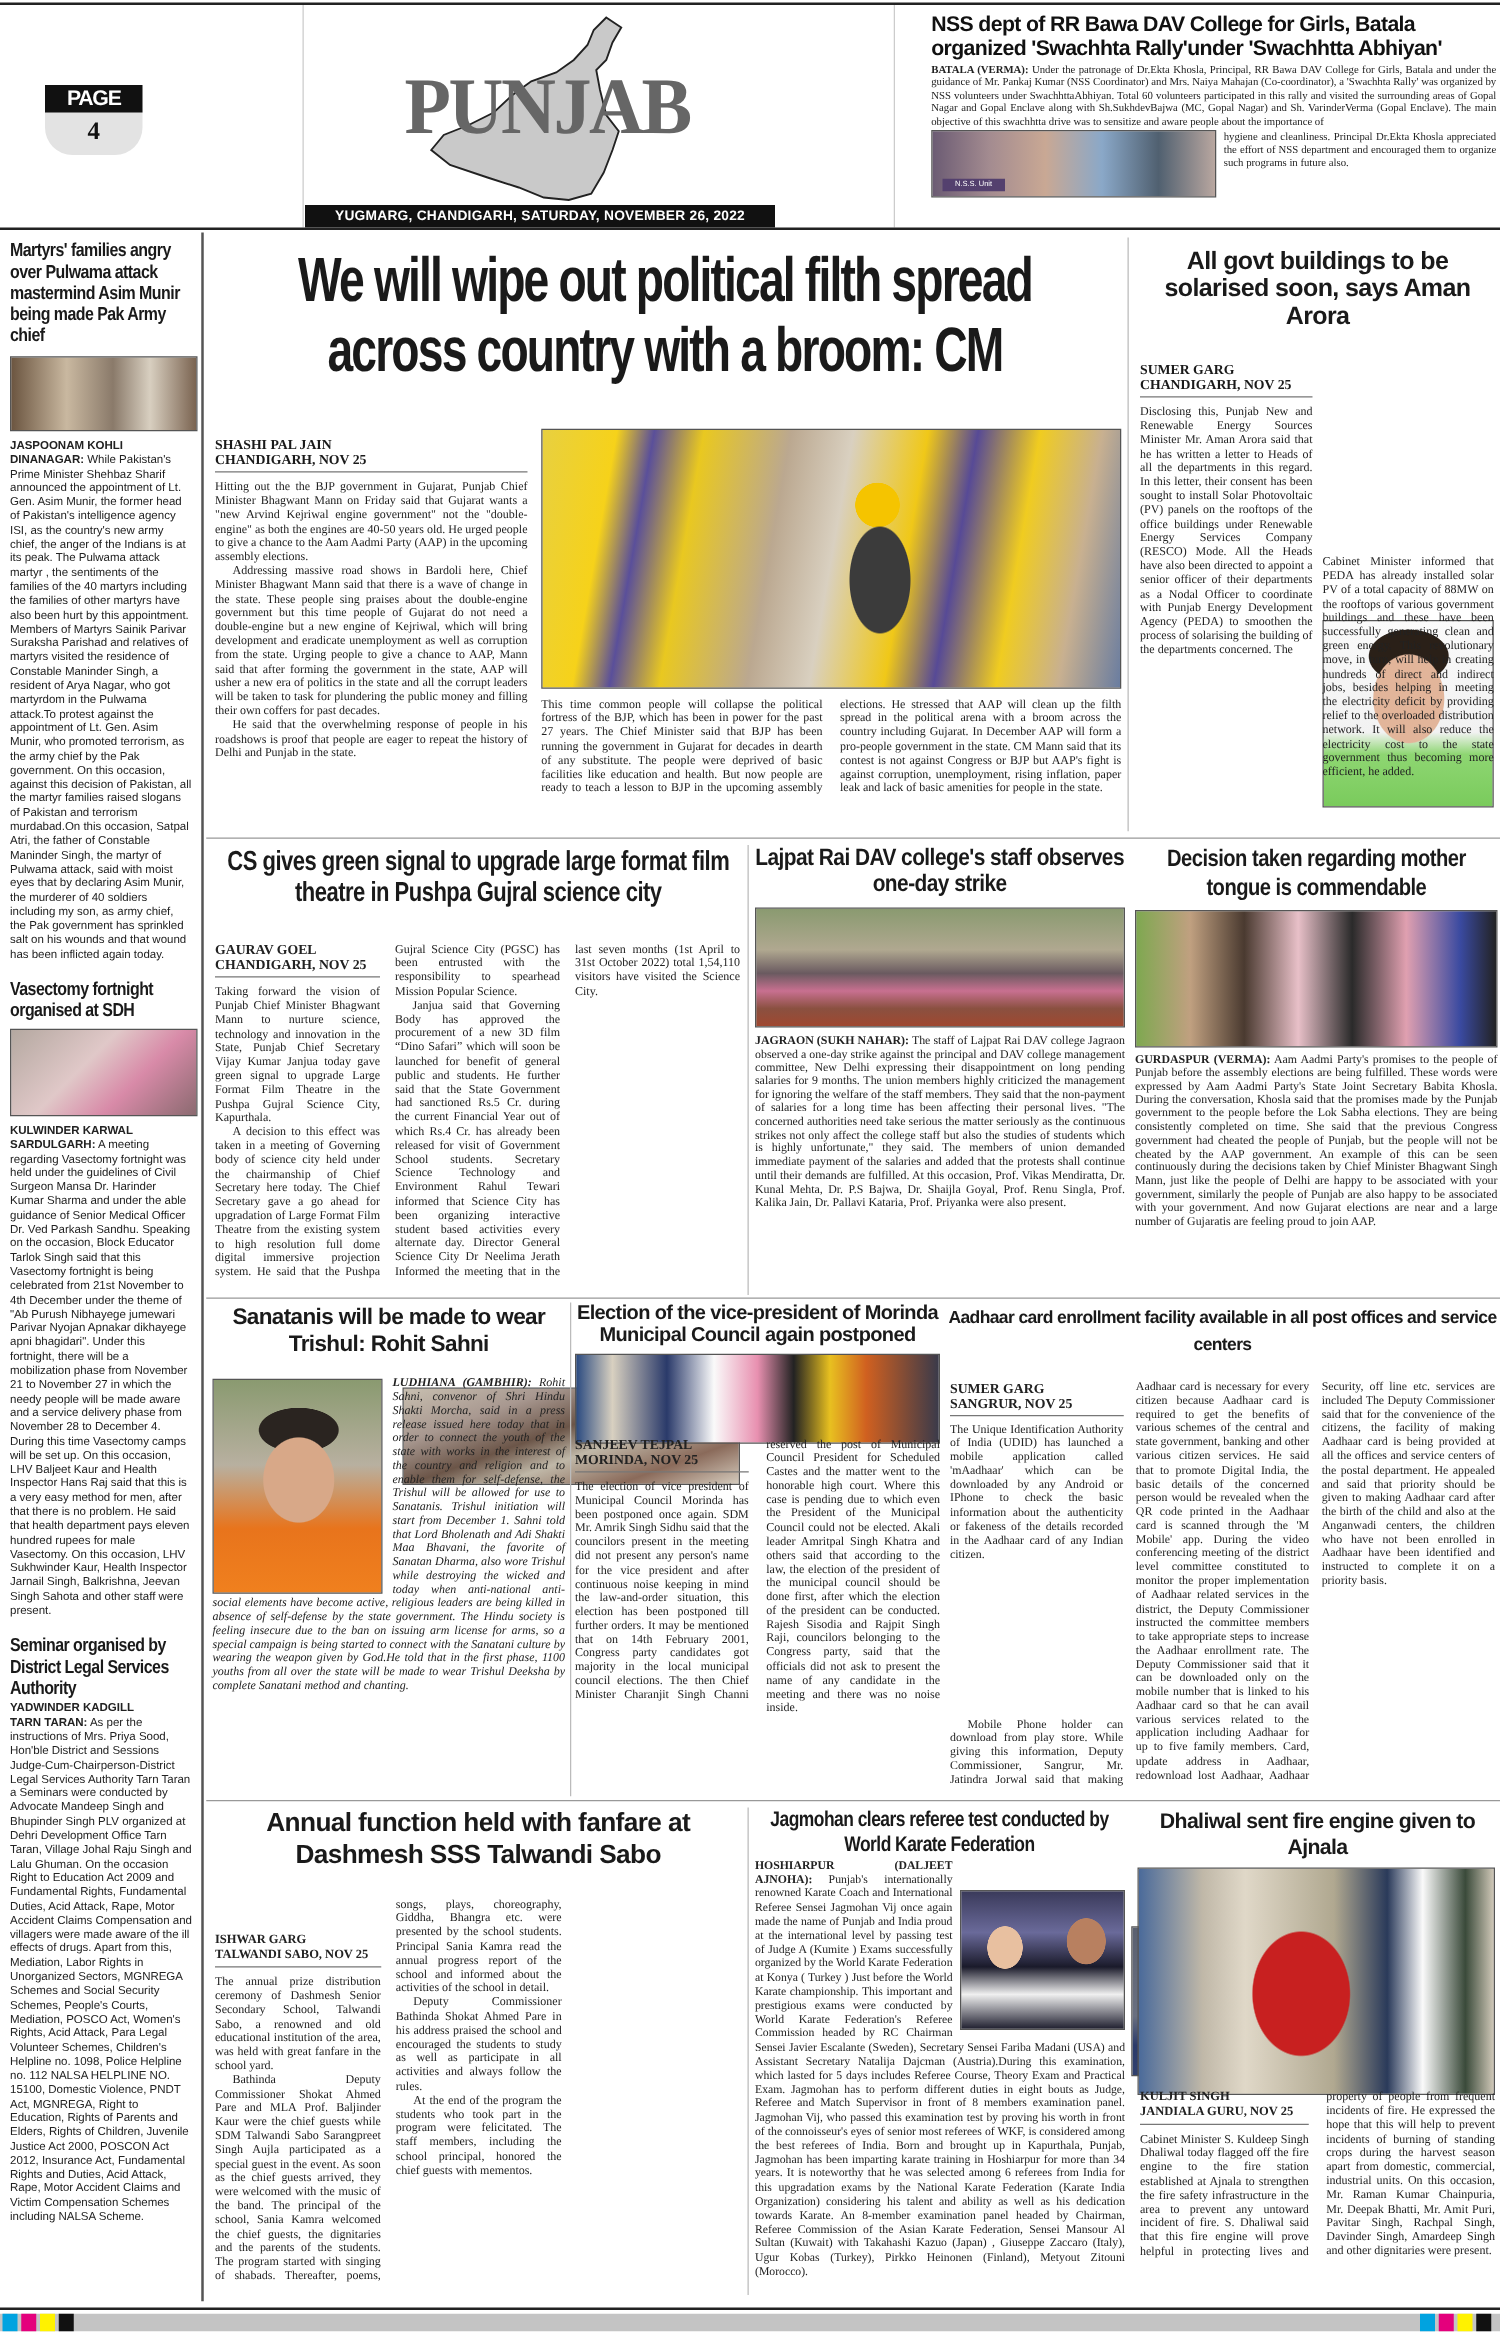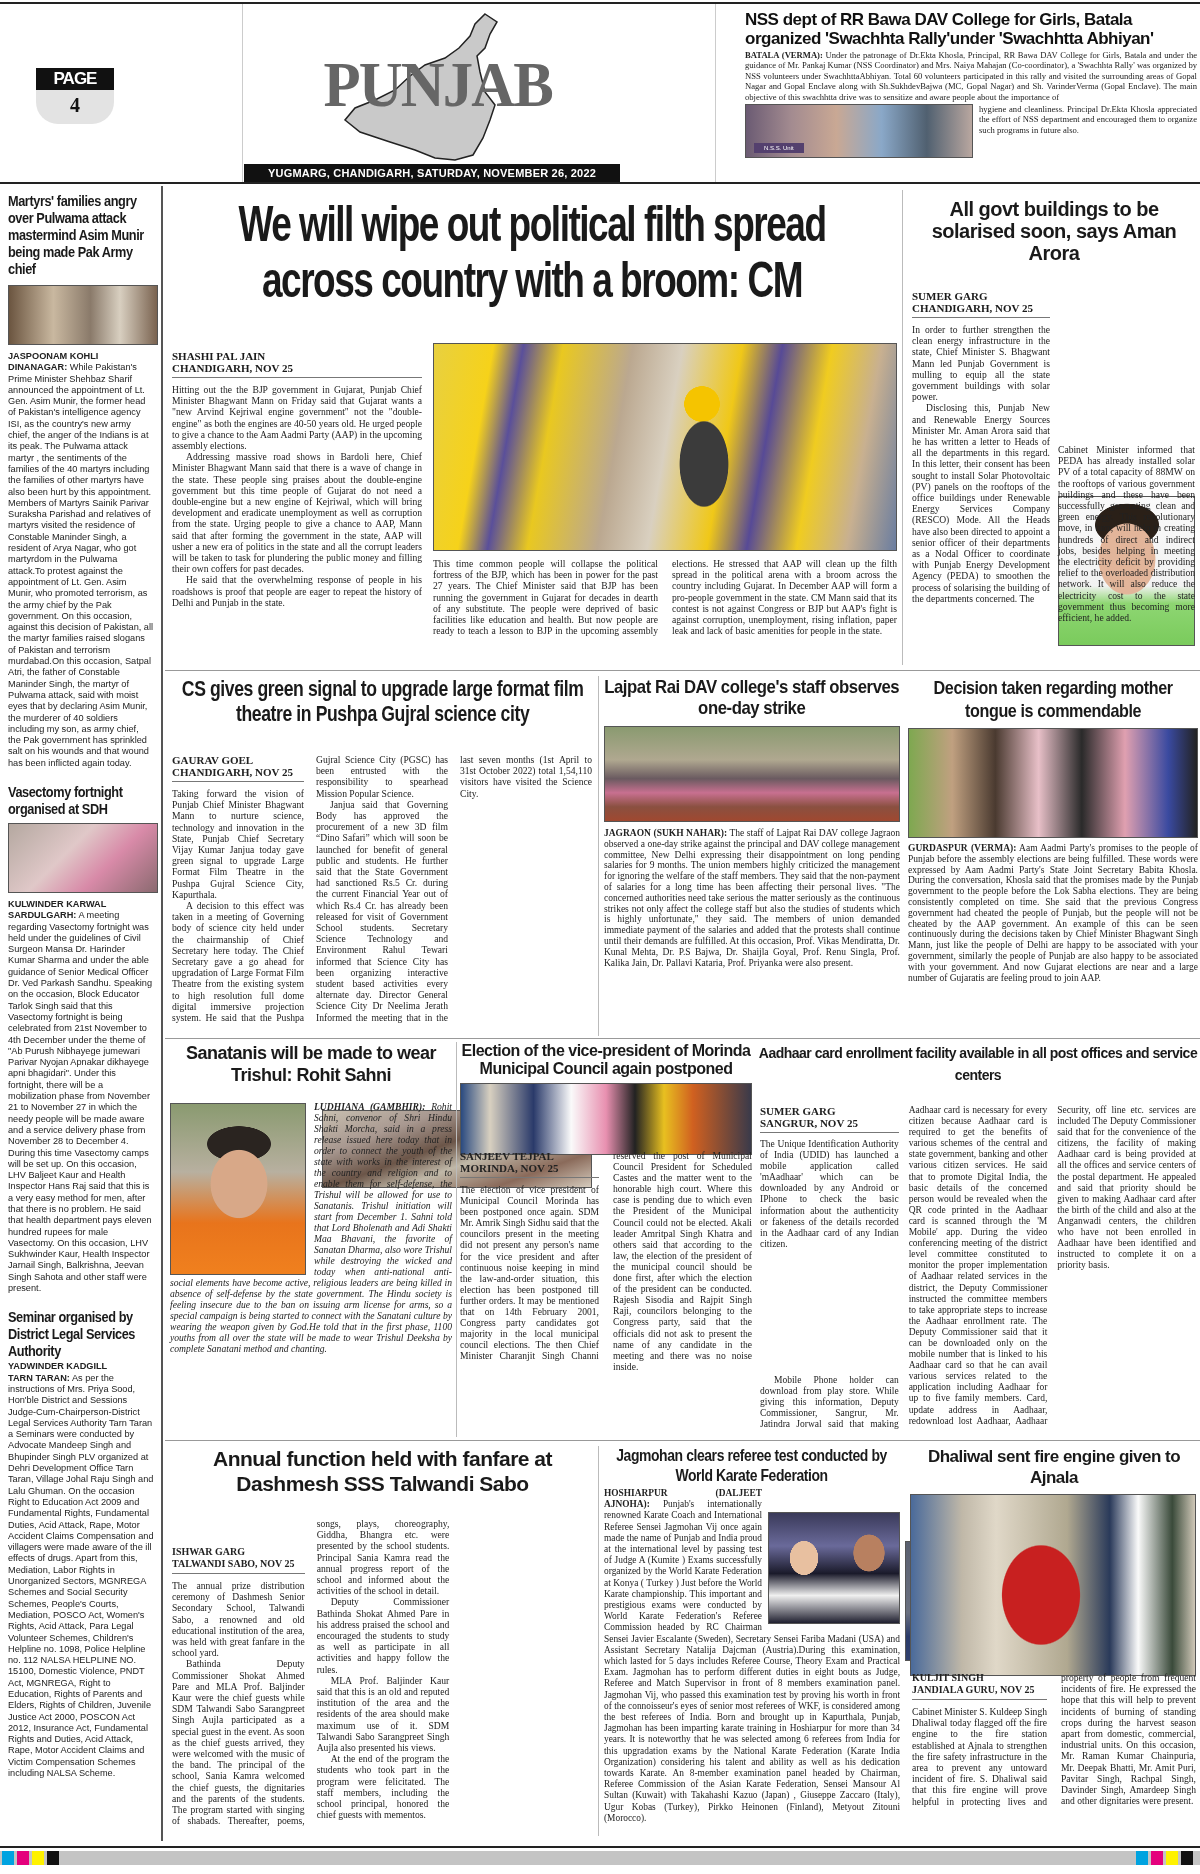--- a/index.html
+++ b/index.html
@@ -118,21 +118,20 @@
 
 <div class="abs" style="left:910px;top:198px;width:288px;">
   <div class="hl" style="font-size:20px;line-height:22px;padding:0 6px;">All govt buildings to be solarised soon, says Aman Arora</div>
 </div>
 <div class="abs" style="left:912px;top:290px;width:138px;">
   <div class="byline">
     <div>SUMER GARG</div>
     <div>CHANDIGARH, NOV 25</div>
   </div>
   <div class="body">
-    <p>In order to further strengthen the clean energy infrastructure in the state, Chief Minister S. Bhagwant Mann led Punjab Government is mulling to equip all the state government buildings with solar power.</p>
     <p>Disclosing this, Punjab New and Renewable Energy Sources Minister Mr. Aman Arora said that he has written a letter to Heads of all the departments in this regard. In this letter, their consent has been sought to install Solar Photovoltaic (PV) panels on the rooftops of the office buildings under Renewable Energy Services Company (RESCO) Mode. All the Heads have also been directed to appoint a senior officer of their departments as a Nodal Officer to coordinate with Punjab Energy Development Agency (PEDA) to smoothen the process of solarising the building of the departments concerned. The</p>
   </div>
 </div>
 <div class="abs photo" style="left:1058px;top:288px;width:137px;height:150px;background:
   radial-gradient(ellipse 40px 50px at 68px 62px,#e2b59a 70%,transparent 72%),
   radial-gradient(ellipse 45px 30px at 68px 28px,#2a2018 70%,transparent 72%),
   linear-gradient(180deg,#fafafa 0%,#f2f2f2 60%,#8ed672 72%,#7acb5c 100%);"></div>
 <div class="abs body" style="left:1058px;top:444px;width:137px;">Cabinet Minister informed that PEDA has already installed solar PV of a total capacity of 88MW on the rooftops of various government buildings and these have been successfully generating clean and green energy. This revolutionary move, in turn, will help in creating hundreds of direct and indirect jobs, besides helping in meeting the electricity deficit by providing relief to the overloaded distribution network. It will also reduce the electricity cost to the state government thus becoming more efficient, he added.</div>
 
 <div class="abs" style="left:165px;top:670px;width:1035px;height:1px;background:#999;"></div>
@@ -225,22 +224,21 @@
 <div class="abs" style="left:170px;top:1446px;width:425px;">
   <div class="hl" style="font-size:21px;line-height:25px;">Annual function held with fanfare at Dashmesh SSS Talwandi Sabo</div>
 </div>
 <div class="abs cols3 body" style="left:172px;top:1518px;width:422px;height:318px;column-fill:auto;font-size:9.6px;line-height:11.2px;">
   <div class="byline" style="font-size:10px;margin-top:28px;">
     <div>ISHWAR GARG</div>
     <div>TALWANDI SABO, NOV 25</div>
   </div>
   <p style="text-indent:0;">The annual prize distribution ceremony of Dashmesh Senior Secondary School, Talwandi Sabo, a renowned and old educational institution of the area, was held with great fanfare in the school yard.</p>
   <p>Bathinda Deputy Commissioner Shokat Ahmed Pare and MLA Prof. Baljinder Kaur were the chief guests while SDM Talwandi Sabo Sarangpreet Singh Aujla participated as a special guest in the event. As soon as the chief guests arrived, they were welcomed with the music of the band. The principal of the school, Sania Kamra welcomed the chief guests, the dignitaries and the parents of the students. The program started with singing of shabads. Thereafter, poems, songs, plays, choreography, Giddha, Bhangra etc. were presented by the school students. Principal Sania Kamra read the annual progress report of the school and informed about the activities of the school in detail.</p>
-  <p>Deputy Commissioner Bathinda Shokat Ahmed Pare in his address praised the school and encouraged the students to study as well as participate in all activities and happy follow the rules.</p>
-  <p>MLA Prof. Baljinder Kaur said that this is an old and reputed institution of the area and the residents of the area should make maximum use of it. SDM Talwandi Sabo Sarangpreet Singh Aujla also presented his views.</p>
+  <p>Deputy Commissioner Bathinda Shokat Ahmed Pare in his address praised the school and encouraged the students to study as well as participate in all activities and always follow the rules.</p>
   <p>At the end of the program the students who took part in the program were felicitated. The staff members, including the school principal, honored the chief guests with mementos.</p>
 </div>
 
 <div class="abs" style="left:598px;top:1446px;width:1px;height:390px;background:#bbb;"></div>
 
 <div class="abs" style="left:604px;top:1446px;width:296px;">
   <div class="hl" style="font-size:17px;line-height:20px;transform:scaleX(0.82);width:122%;margin-left:-11%;">Jagmohan clears referee test conducted by World Karate Federation</div>
   <div class="body" style="margin-top:2px;font-size:9.4px;line-height:11.2px;">
     <div class="photo" style="float:right;width:132px;height:112px;margin:24px 0 2px 6px;background:
       radial-gradient(ellipse 22px 26px at 100px 40px,#b88060 70%,transparent 72%),

